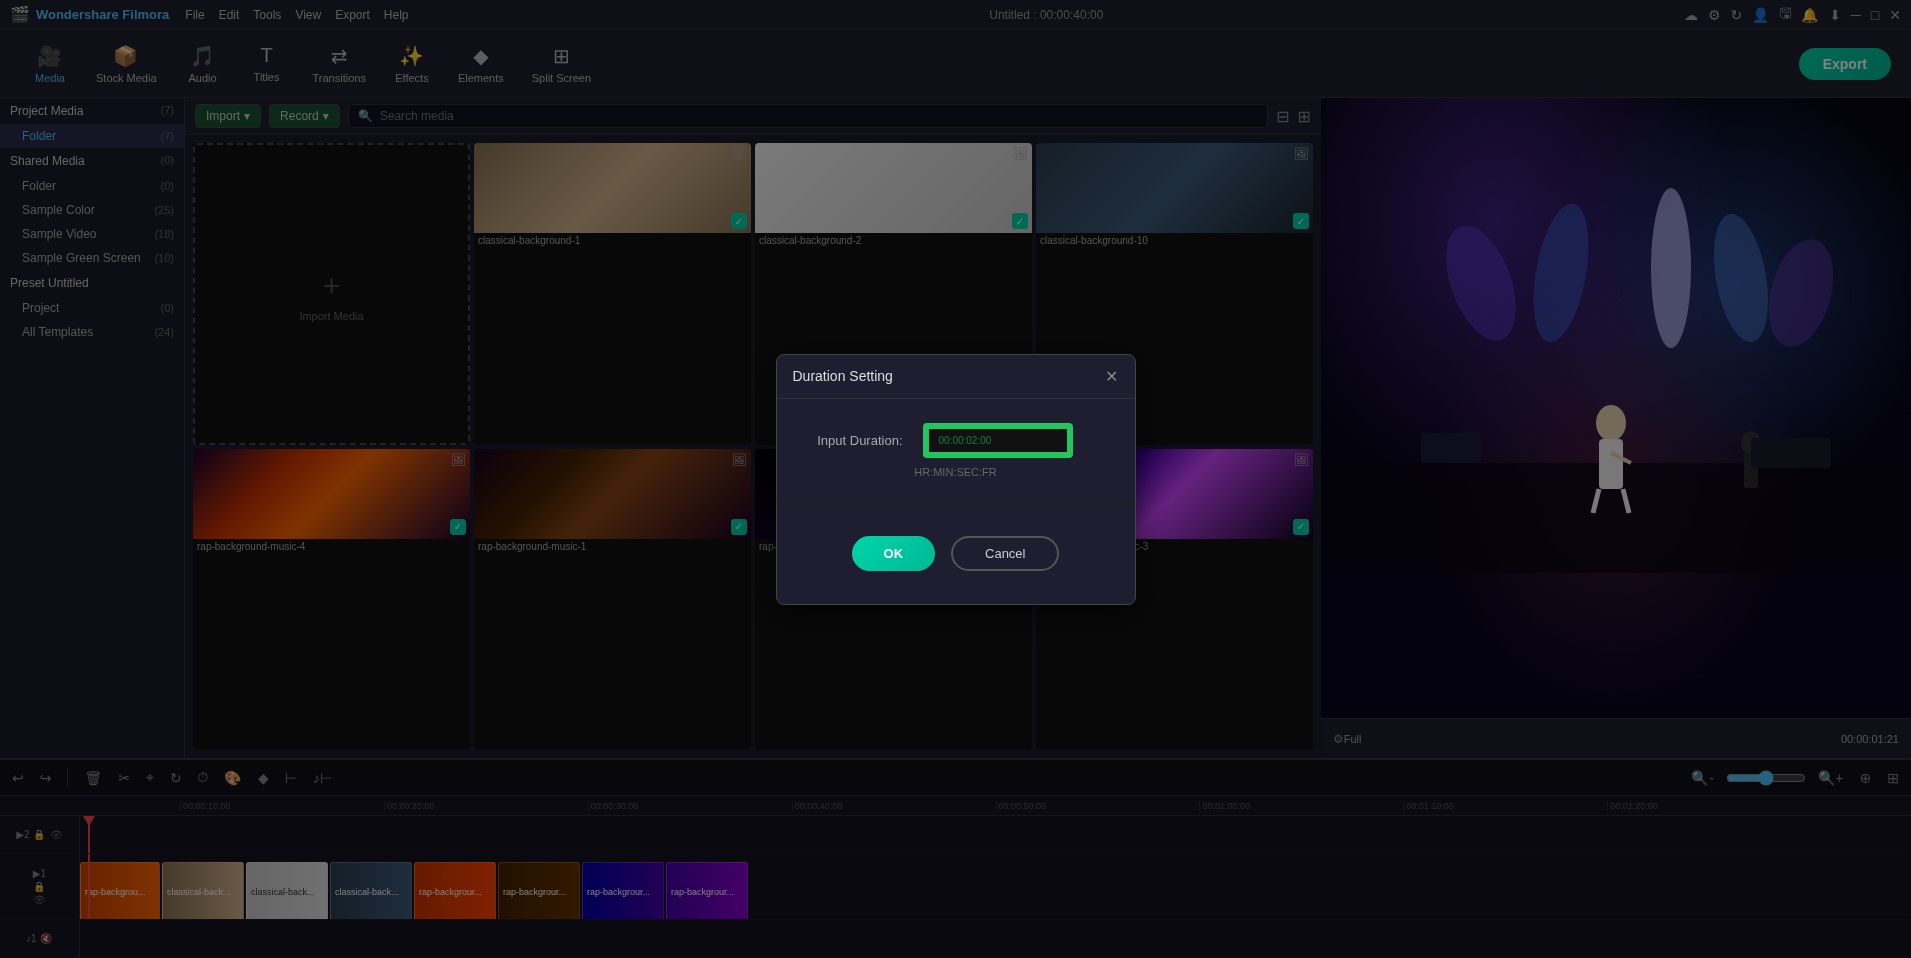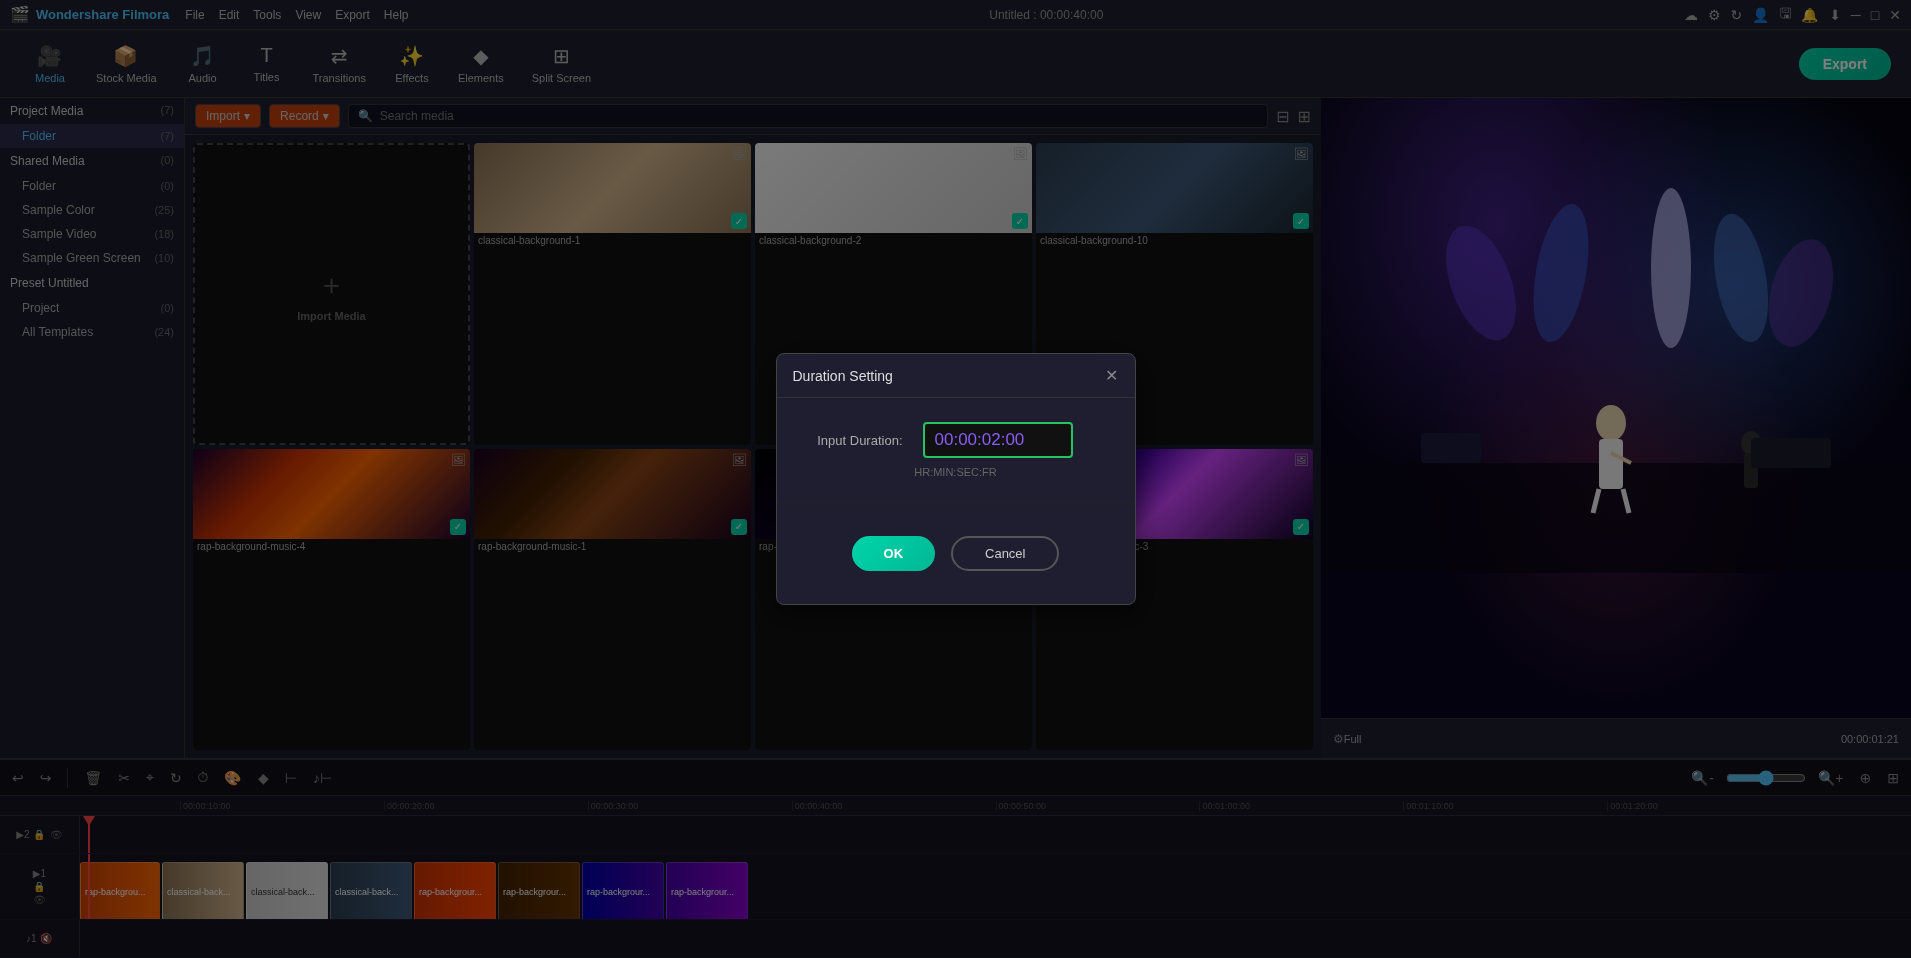--- a/index.html
+++ b/index.html
@@ -147,21 +147,21 @@
     }
     .media-toolbar {
       display: flex;
       align-items: center;
       padding: 6px 10px;
       gap: 8px;
       border-bottom: 1px solid #333;
       background: #1e1e2e;
     }
     .import-btn, .record-btn {
-      background: #c2410c;
+      background: #14532d;
       border: 1px solid #444;
       color: #ccc;
       border-radius: 4px;
       padding: 4px 10px;
       font-size: 12px;
       cursor: pointer;
       display: flex;
       align-items: center;
       gap: 4px;
     }
@@ -453,25 +453,25 @@
       margin-bottom: 8px;
     }
     .dialog-label {
       font-size: 13px;
       color: #aaa;
       min-width: 110px;
       text-align: right;
     }
     .dialog-input {
       background: #111;
-      border: 2px solid #22c55e;
+      border: 6px solid #22c55e;
       border-radius: 4px;
       padding: 6px 10px;
-      color: #8b5cf6;
-      font-size: 17px;
+      color: #15803d;
+      font-size: 10px;
       width: 150px;
     }
     .dialog-hint {
       font-size: 11px;
       color: #666;
       text-align: center;
       margin-top: 4px;
     }
     .dialog-footer {
       display: flex;
@@ -649,21 +649,21 @@
         <span>🔍</span>
         <input class="search-input" type="text" placeholder="Search media" style="">
       </div>
       <span style="color:#888; cursor:pointer;">⊟</span>
       <span style="color:#888; cursor:pointer;">⊞</span>
     </div>
     <div class="media-grid">
 
       <div class="media-card media-card-import">
         <span style="font-size:28px; color:#555;">＋</span>
-        <span style="font-size:11px; color:#666;font-weight:bold;">Import Media</span>
+        <span style="font-size:11px; color:#666;">Import Media</span>
       </div>
 
       <div class="media-card">
         <div class="media-thumb thumb-wedding1">
           <span class="media-img-icon">🖼</span>
           <div class="media-check">✓</div>
         </div>
         <div class="media-label">classical-background-1</div>
       </div>
 

